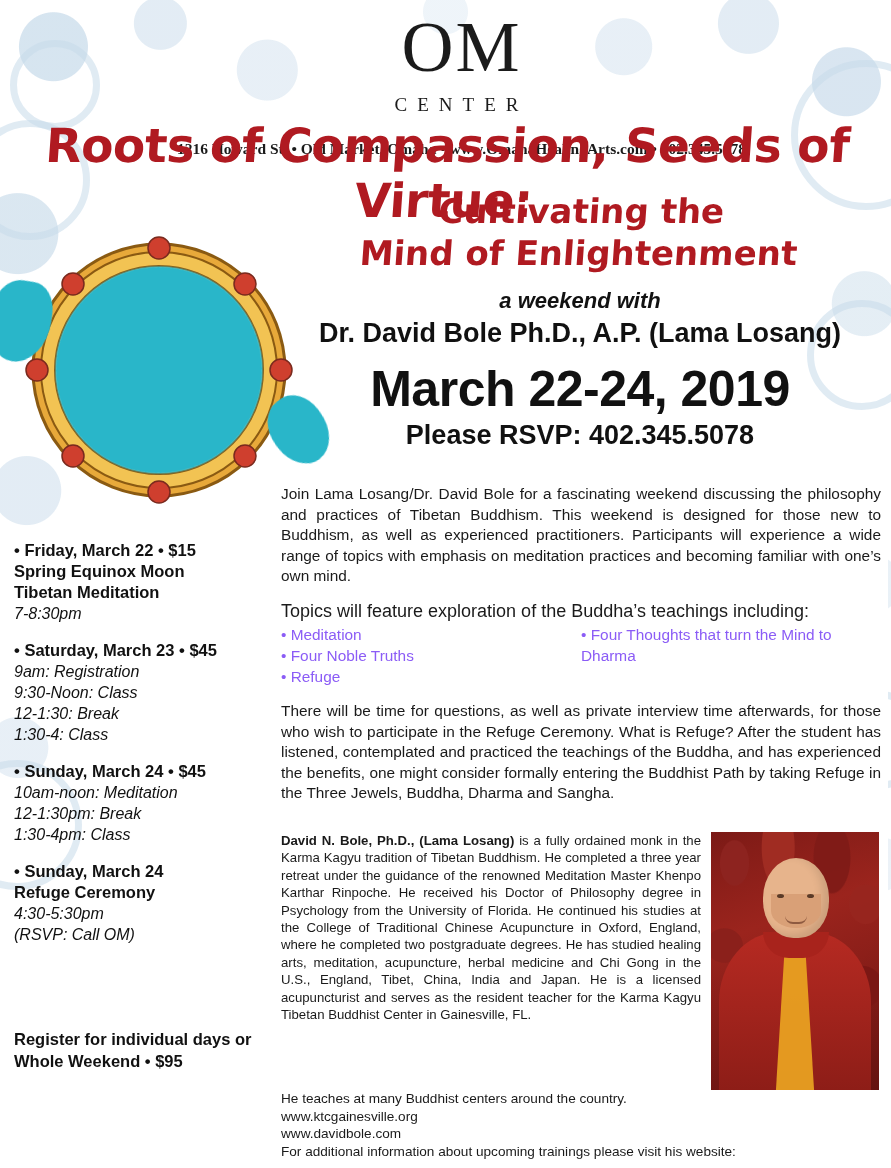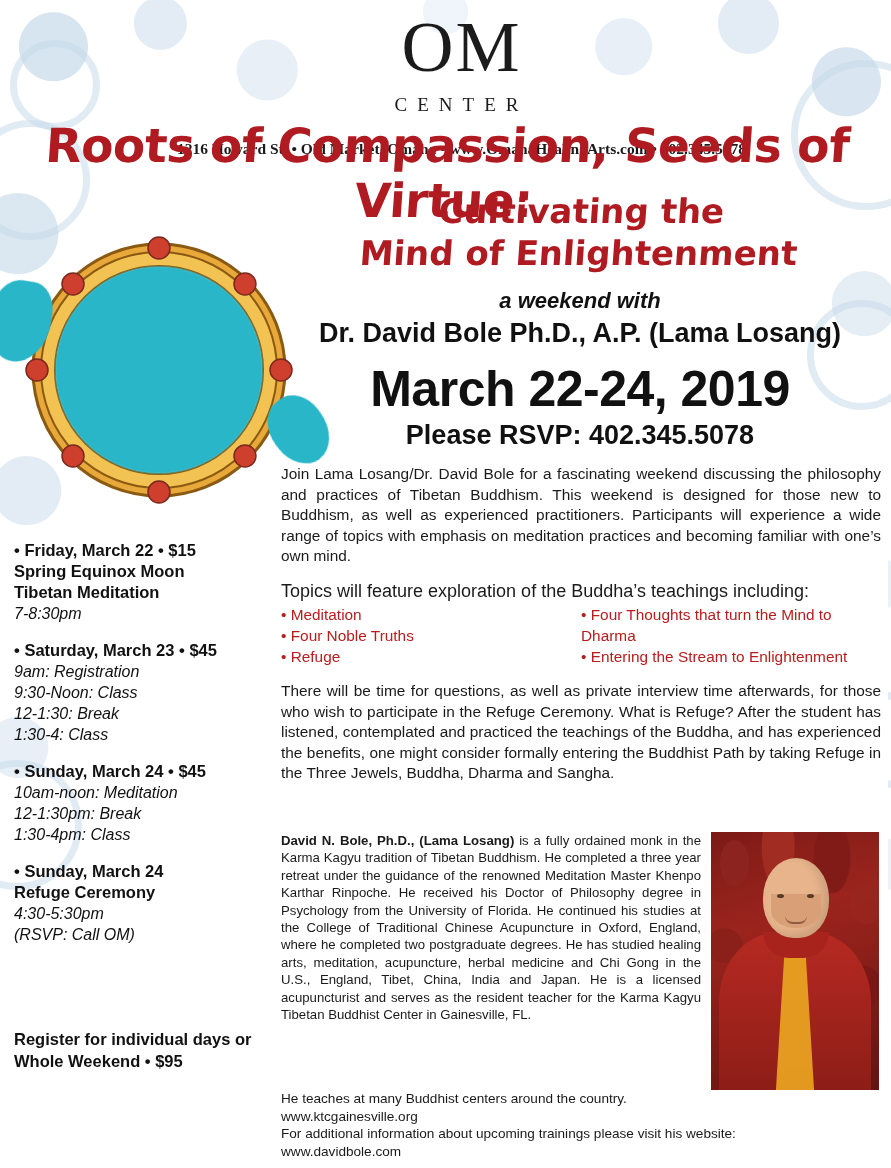--- a/index.html
+++ b/index.html
@@ -125,31 +125,31 @@
   .sch-block { margin-bottom:16px; }
   .sch-head { font-size:16.5px; font-weight:bold; color:#111; line-height:21px; }
   .sch-line { font-size:16px; font-style:italic; color:#111; line-height:21px; }
   .bullet-dot::before{ content:"• "; }
   .register-note {
     position:absolute; left:14px; top:1028px; width:250px;
     font-size:16.5px; font-weight:bold; color:#111; line-height:22px;
   }
 
   
-  .body-col { position:absolute; left:281px; top:464px; width:600px; }
+  .body-col { position:absolute; left:281px; top:484px; width:600px; }
   .p {
     font-size:15.4px; line-height:20.5px; color:#1a1a1a;
     text-align:justify; margin:0 0 14px 0;
   }
   .topics-lead { font-size:18px; line-height:20.5px; color:#1a1a1a; margin:0 0 3px 0; }
   .topics {
     display:flex; gap:0; margin:0 0 14px 0;
   }
   .topics .col { width:50%; }
-  .topics .t { font-size:15.4px; line-height:21px; color:#b91c1c; }
+  .topics .t { font-size:15.4px; line-height:21px; color:#8b5cf6; }
   .topics .t::before { content:"• "; }
 
   
   .bio { position:absolute; left:281px; top:832px; width:420px; }
   .bio p { font-size:13.2px; line-height:17.4px; color:#1a1a1a; text-align:justify; margin:0; }
   .bio b { font-weight:bold; }
   .photo {
     position:absolute; left:711px; top:832px; width:168px; height:258px;
     background:
       radial-gradient(circle at 50% 30%, rgba(0,0,0,0) 0 40%, rgba(0,0,0,0.08) 100%),
@@ -323,21 +323,20 @@
 
     <p class="topics-lead">Topics will feature exploration of the Buddha’s teachings including:</p>
     <div class="topics">
       <div class="col">
         <div class="t">Meditation</div>
         <div class="t">Four Noble Truths</div>
         <div class="t">Refuge</div>
       </div>
       <div class="col">
         <div class="t">Four Thoughts that turn the Mind to Dharma</div>
-        <div class="t">Entering the Stream to Enlightenment</div>
       </div>
     </div>
 
     <p class="p">There will be time for questions, as well as private interview time afterwards, for those who wish to participate in the Refuge Ceremony. What is Refuge? After the student has listened, contemplated and practiced the teachings of the Buddha, and has experienced the benefits, one might consider formally entering the Buddhist Path by taking Refuge in the Three Jewels, Buddha, Dharma and Sangha.</p>
   </div>
 
   <div class="bio">
     <p><b>David N. Bole, Ph.D., (Lama Losang)</b><span> is a fully ordained monk in the Karma Kagyu tradition of Tibetan Buddhism. He completed a three year retreat under the guidance of the renowned Meditation Master Khenpo Karthar Rinpoche. He received his Doctor of Philosophy degree in Psychology from the University of Florida. He continued his studies at the College of Traditional Chinese Acupuncture in Oxford, England, where he completed two postgraduate degrees. He has studied healing arts, meditation, acupuncture, herbal medicine and Chi Gong in the U.S., England, Tibet, China, India and Japan. He is a licensed acupuncturist and serves as the resident teacher for the Karma Kagyu Tibetan Buddhist Center in Gainesville, FL.</span></p>
   </div>
 
@@ -349,17 +348,17 @@
     <div class="head"></div>
     <div class="face-shadow"></div>
     <div class="eye l"></div>
     <div class="eye r"></div>
     <div class="smile"></div>
   </div>
 
   <div class="footer">
     <div class="f">He teaches at many Buddhist centers around the country.</div>
     <div class="f">www.ktcgainesville.org</div>
+    <div class="f">www.davidbole.com</div>
     <div class="f">For additional information about upcoming trainings please visit his website:</div>
-    <div class="f">www.davidbole.com</div>
   </div>
 
 </div>
 
 </body></html>

